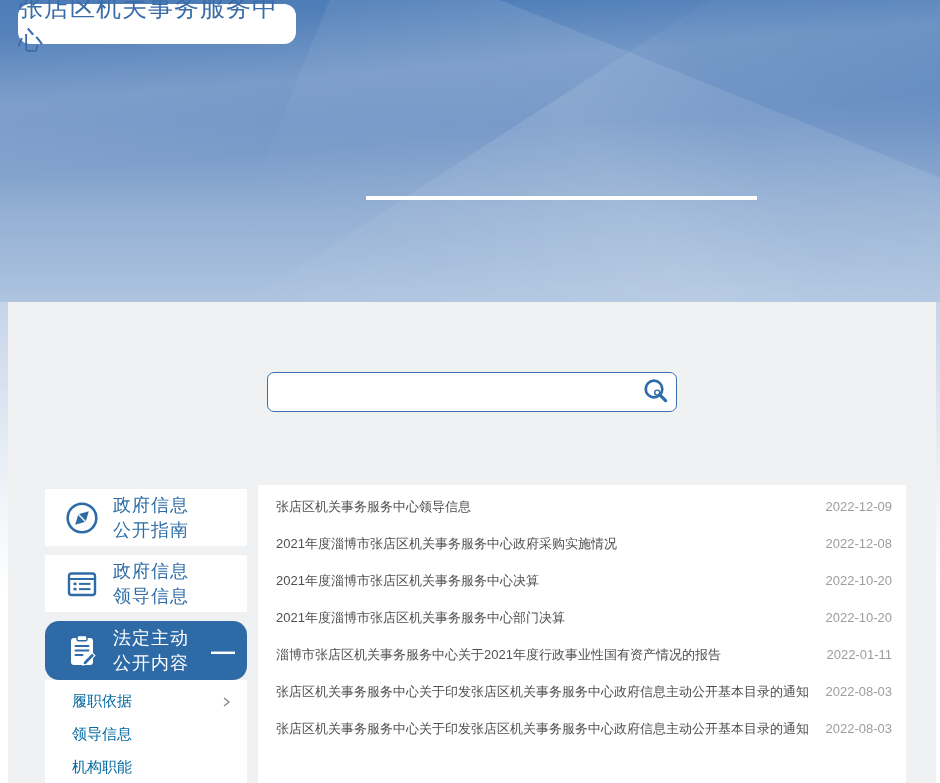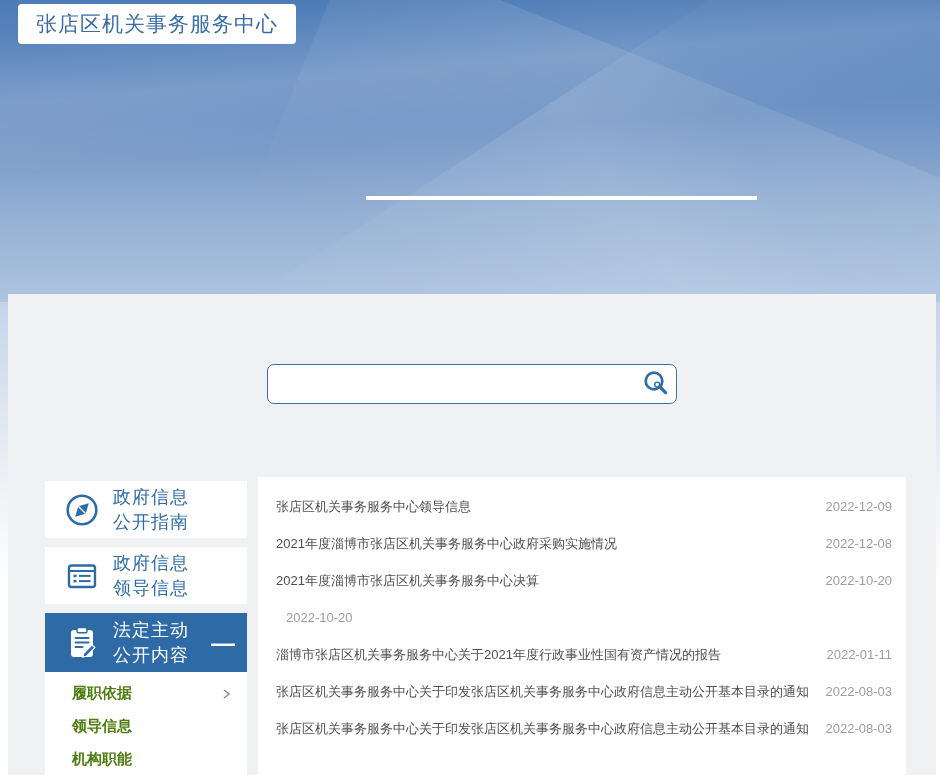--- a/index.html
+++ b/index.html
@@ -12,58 +12,58 @@
             background:linear-gradient(180deg,#4d7cb7 0%, #6d92c4 40%, #93afd3 70%, #aec4e0 100%); }
   .wave { position:absolute; pointer-events:none; }
   .wave-a { top:-10px; left:-80px; width:1200px; height:140px; transform:rotate(-5deg);
             background:linear-gradient(180deg, rgba(255,255,255,0) 0%, rgba(255,255,255,0.14) 50%, rgba(255,255,255,0) 100%); }
   .wave-b { top:40px; right:-220px; width:900px; height:420px; transform:rotate(-33deg);
             background:linear-gradient(90deg, rgba(255,255,255,0) 0%, rgba(255,255,255,0.12) 45%, rgba(255,255,255,0.03) 60%, rgba(255,255,255,0) 100%); }
   .wave-c { bottom:-120px; right:-140px; width:820px; height:340px; transform:rotate(22deg);
             background:linear-gradient(180deg, rgba(255,255,255,0.10) 0%, rgba(255,255,255,0) 80%); }
 
   .site-badge { position:absolute; left:18px; top:4px; width:278px; height:40px; background:#ffffff;
-                border-radius:4px; display:flex; align-items:center; justify-content:center;
-                color:#3a6ca8; font-size:21px; letter-spacing:1px; cursor:pointer; }
+                border-radius:12px; display:flex; align-items:center; justify-content:center;
+                color:#3a6ca8; font-size:25px; letter-spacing:1px; cursor:pointer; }
   .page-title { position:absolute; left:186px; top:98px; width:560px; color:#ffffff;
                 font-size:78px; font-weight:700; letter-spacing:4px; line-height:1.06; white-space:nowrap; }
   .title-underline { position:absolute; left:366px; top:196px; width:391px; height:4px; background:#ffffff; }
 
   
   .under-bg { position:absolute; left:0; top:302px; width:940px; height:481px;
               background:linear-gradient(180deg,#c6d4e8 0%, #eef2f7 38%, #ffffff 60%); }
-  .main { position:absolute; left:8px; top:294px; width:928px; height:481px; background:#f0f1f2; }
+  .main { position:absolute; left:8px; top:302px; width:928px; height:481px; background:#f0f1f2; }
 
   
   .searchbar { position:absolute; left:259px; top:70px; width:410px; height:40px; background:#ffffff;
                border:1px solid #3a70ad; border-radius:7px; display:flex; align-items:center; }
   .search-input { flex:1; height:100%; border:none; outline:none; background:transparent;
                   padding:0 8px 0 14px; font-size:15px; color:#333; font-family:"Liberation Sans",sans-serif; }
   .search-btn { border:none; background:transparent; width:40px; height:100%; cursor:pointer;
                 display:flex; align-items:center; justify-content:center; }
 
   
   .sidebar { position:absolute; left:37px; top:187px; width:202px; }
   .side-item { display:flex; align-items:center; background:#ffffff; height:57px;
                margin-bottom:9px; padding-left:19px; cursor:pointer; }
-  .side-item.active { background:#2e6ba6; height:59px; margin-bottom:0; padding-right:12px; }
+  .side-item.active { background:#2e6ba6; height:59px; margin-bottom:0; padding-right:12px;border-radius:14px; }
   .side-icon { width:36px; height:36px; flex-shrink:0; display:flex; align-items:center; justify-content:center; }
   .side-label { margin-left:13px; font-size:18px; line-height:25px; color:#2d6ca7; letter-spacing:1px; }
   .side-item.active .side-label { color:#ffffff; }
   .side-label span { display:block; }
   .collapse-minus { margin-left:auto; color:#ffffff; font-size:24px; font-weight:700; line-height:1; }
 
   .side-sub { background:#ffffff; height:103px; padding-top:5px; }
   .sub-row { display:flex; align-items:center; height:33px; padding:0 14px 0 27px;
-             font-size:15px; color:#4d7c0f; cursor:pointer;font-weight:bold; }
+             font-size:15px; color:#0369a1; cursor:pointer; }
   .sub-chevron { margin-left:auto; display:flex; align-items:center; }
 
   
   .list { position:absolute; left:250px; top:183px; width:648px; height:298px;
-          background:#ffffff; padding-top:11px; overflow:hidden; }
+          background:#ffffff; padding-top:3px; overflow:hidden; }
   .row { height:37px; display:flex; align-items:center; padding:0 14px 0 18px; cursor:pointer; }
   .row-title { flex:1; font-size:13px; color:#4f4f4f; white-space:nowrap; overflow:hidden; }
   .row-date { flex-shrink:0; margin-left:10px; font-size:13px; color:#9d9d9d; }
 </style>
 </head>
 <body>
 
 <div class="page">
 
   <div class="banner">
@@ -168,20 +168,21 @@
       </div>
       <div class="row">
         <span class="row-title">2021年度淄博市张店区机关事务服务中心政府采购实施情况</span>
         <span class="row-date">2022-12-08</span>
       </div>
       <div class="row">
         <span class="row-title">2021年度淄博市张店区机关事务服务中心决算</span>
         <span class="row-date">2022-10-20</span>
       </div>
       <div class="row">
+        <span class="row-title">2021年度淄博市张店区机关事务服务中心部门决算</span>
         <span class="row-date">2022-10-20</span>
       </div>
       <div class="row">
         <span class="row-title">淄博市张店区机关事务服务中心关于2021年度行政事业性国有资产情况的报告</span>
         <span class="row-date">2022-01-11</span>
       </div>
       <div class="row">
         <span class="row-title">张店区机关事务服务中心关于印发张店区机关事务服务中心政府信息主动公开基本目录的通知</span>
         <span class="row-date">2022-08-03</span>
       </div>

